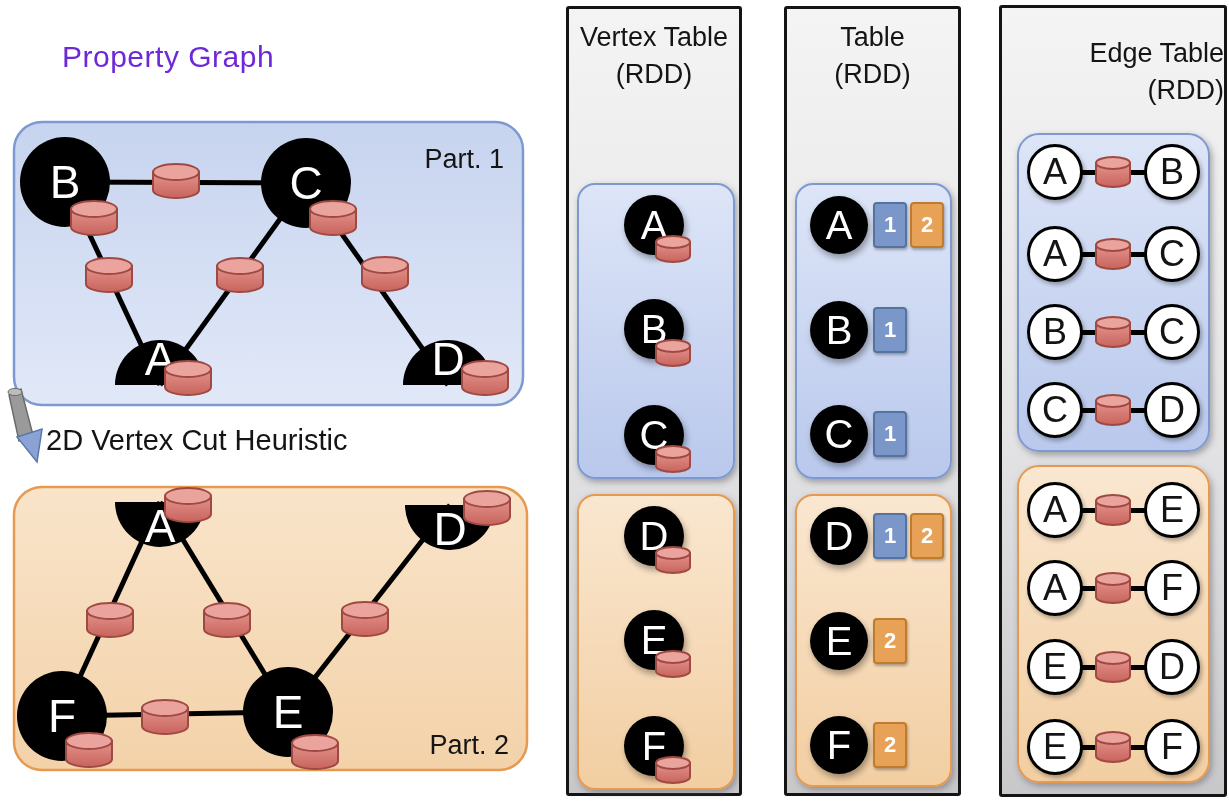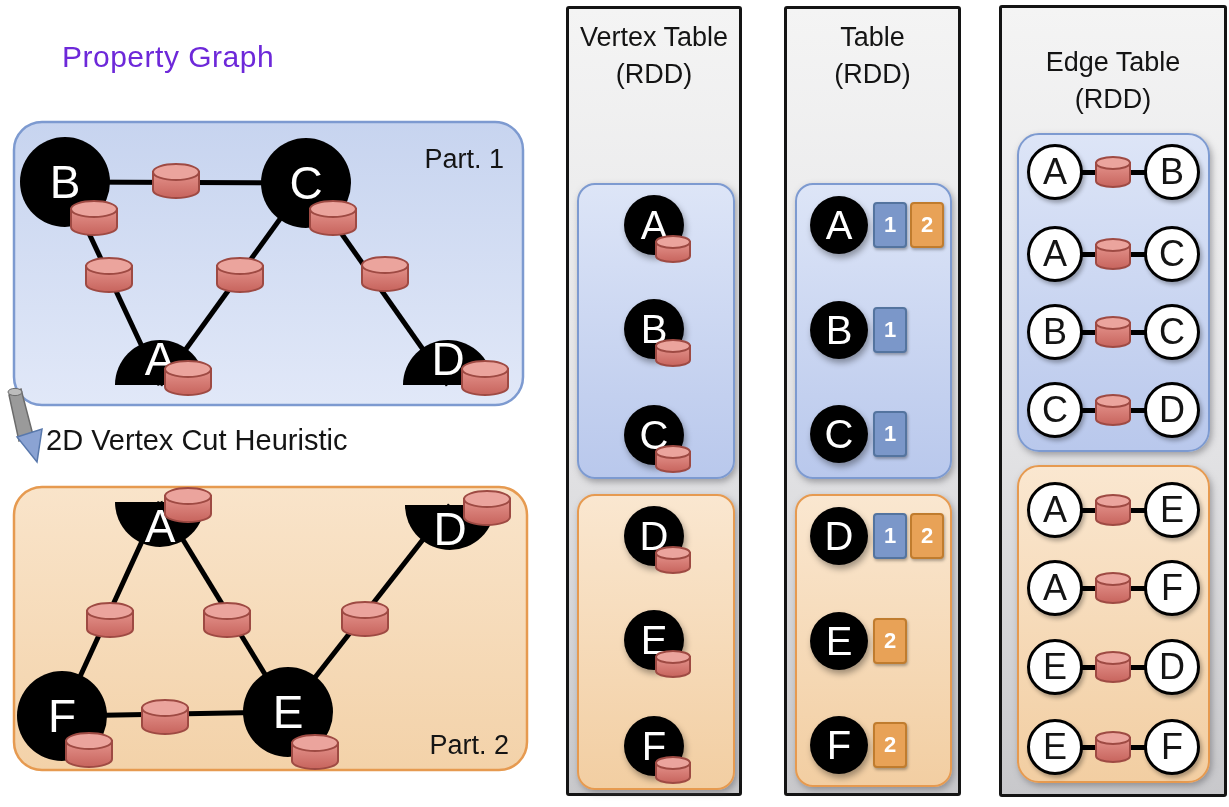--- a/index.html
+++ b/index.html
@@ -16,21 +16,21 @@
   .heuristic{position:absolute;left:46px;top:424px;font-size:29px;color:#141414;white-space:nowrap;}
 
   
   .column{position:absolute;border:3px solid #141414;border-radius:3px;
           background:linear-gradient(180deg,#f4f4f4 0%,#e3e3e5 55%,#c8c8cb 100%);}
   #col-vertex{left:566px;top:6px;width:176px;height:790px;}
   #col-routing{left:784px;top:6px;width:177px;height:790px;}
   #col-edge{left:999px;top:5px;width:228px;height:792px;}
   .col-title{position:relative;padding-top:10px;text-align:center;font-size:27px;
              line-height:37px;color:#141414;}
-  #col-edge .col-title{padding-top:36px;}
+  #col-edge .col-title{padding-top:27px;text-align:right;}
 
   .subpanel{position:absolute;border-radius:18px;box-shadow:2px 3px 6px rgba(90,90,95,0.5);}
 
   .vcircle{position:absolute;background:#000;border-radius:50%;display:flex;align-items:center;
            justify-content:center;color:#fff;box-shadow:2px 4px 6px rgba(0,0,0,0.35);}
   .vcircle span{display:block;}
   .wcircle{position:absolute;background:#fff;border:3px solid #000;border-radius:50%;display:flex;
            align-items:center;justify-content:center;color:#141414;box-shadow:2px 3px 4px rgba(0,0,0,0.3);}
   .edgeline{position:absolute;background:#000;}
   .ptag{position:absolute;border-radius:4px;display:flex;align-items:center;justify-content:center;

